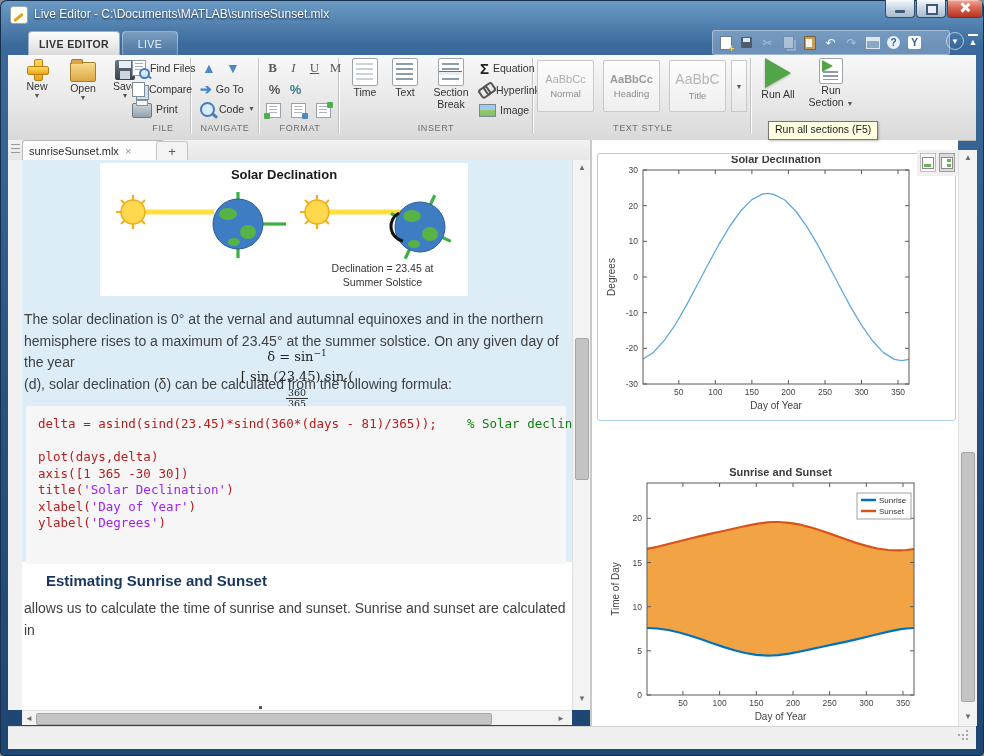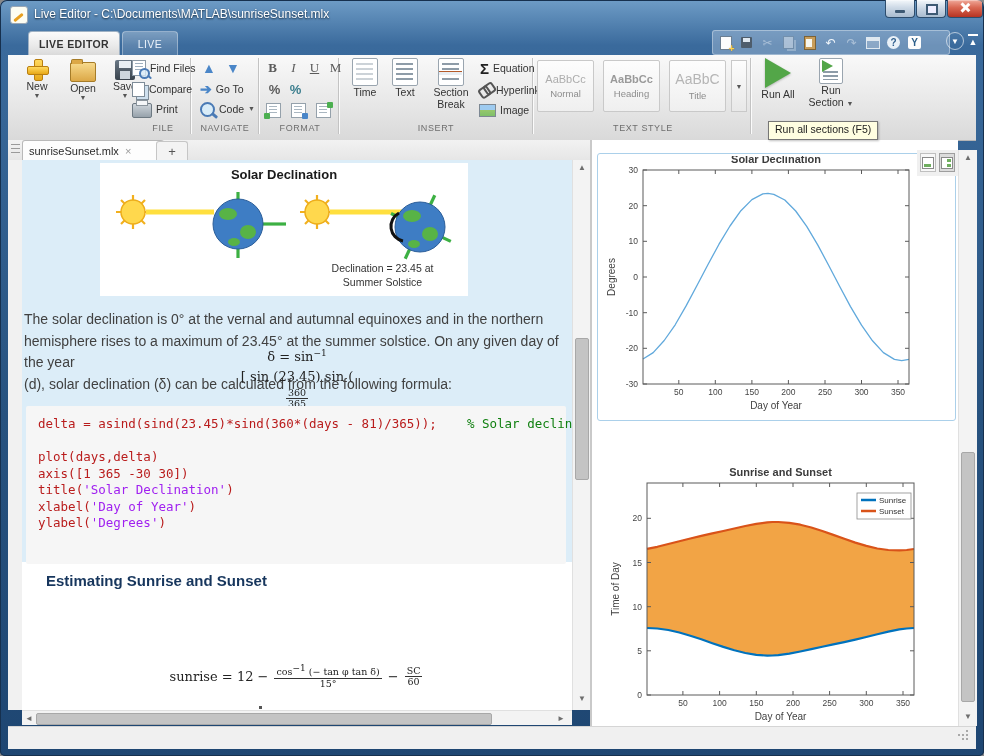--- a/index.html
+++ b/index.html
@@ -418,34 +418,23 @@
       <div class="code-line">&nbsp;</div>
       <div class="code-line"><span class="tok-code">plot(days,delta)</span></div>
       <div class="code-line"><span class="tok-code">axis([1 365 -30 30])</span></div>
       <div class="code-line"><span class="tok-code">title(</span><span class="tok-string">'Solar Declination'</span><span class="tok-code">)</span></div>
       <div class="code-line"><span class="tok-code">xlabel(</span><span class="tok-string">'Day of Year'</span><span class="tok-code">)</span></div>
       <div class="code-line"><span class="tok-code">ylabel(</span><span class="tok-string">'Degrees'</span><span class="tok-code">)</span></div>
     </div>
 
   <div class="abs h2">Estimating Sunrise and Sunset</div>
   <div class="abs para para2">
-  </div>
-
-  <div class="abs formula formula2">
-    <span>sunrise = 12 −</span>
-    <span class="frac">
-        <span class="num"><span>cos</span><sup class="msup">−1</sup><span> (− tan φ tan δ)</span></span>
-        <span class="den">15°</span>
-      </span>
-    <span>−</span>
-    <span class="frac">
-        <span class="num">SC</span>
-        <span class="den">60</span>
-      </span>
-  </div>
+    <div>allows us to calculate the time of sunrise and sunset. Sunrise and sunset are calculated in</div>
+  </div>
+
   <div class="abs peek"></div>
 
   <div class="abs sb-track-v vsb-left">
     <span class="sb-arrow" style="top:3px">▲</span>
     <span class="sb-thumb" style="left:2px;top:178px;width:12px;height:140px"></span>
     <span class="sb-arrow" style="top:534px">▼</span>
   </div>
   <div class="abs hsb">
     <span class="sb-arrow" style="left:2px;top:3px;width:10px">◄</span>
     <span class="sb-thumb" style="left:14px;top:1.5px;width:454px;height:10px"></span>

